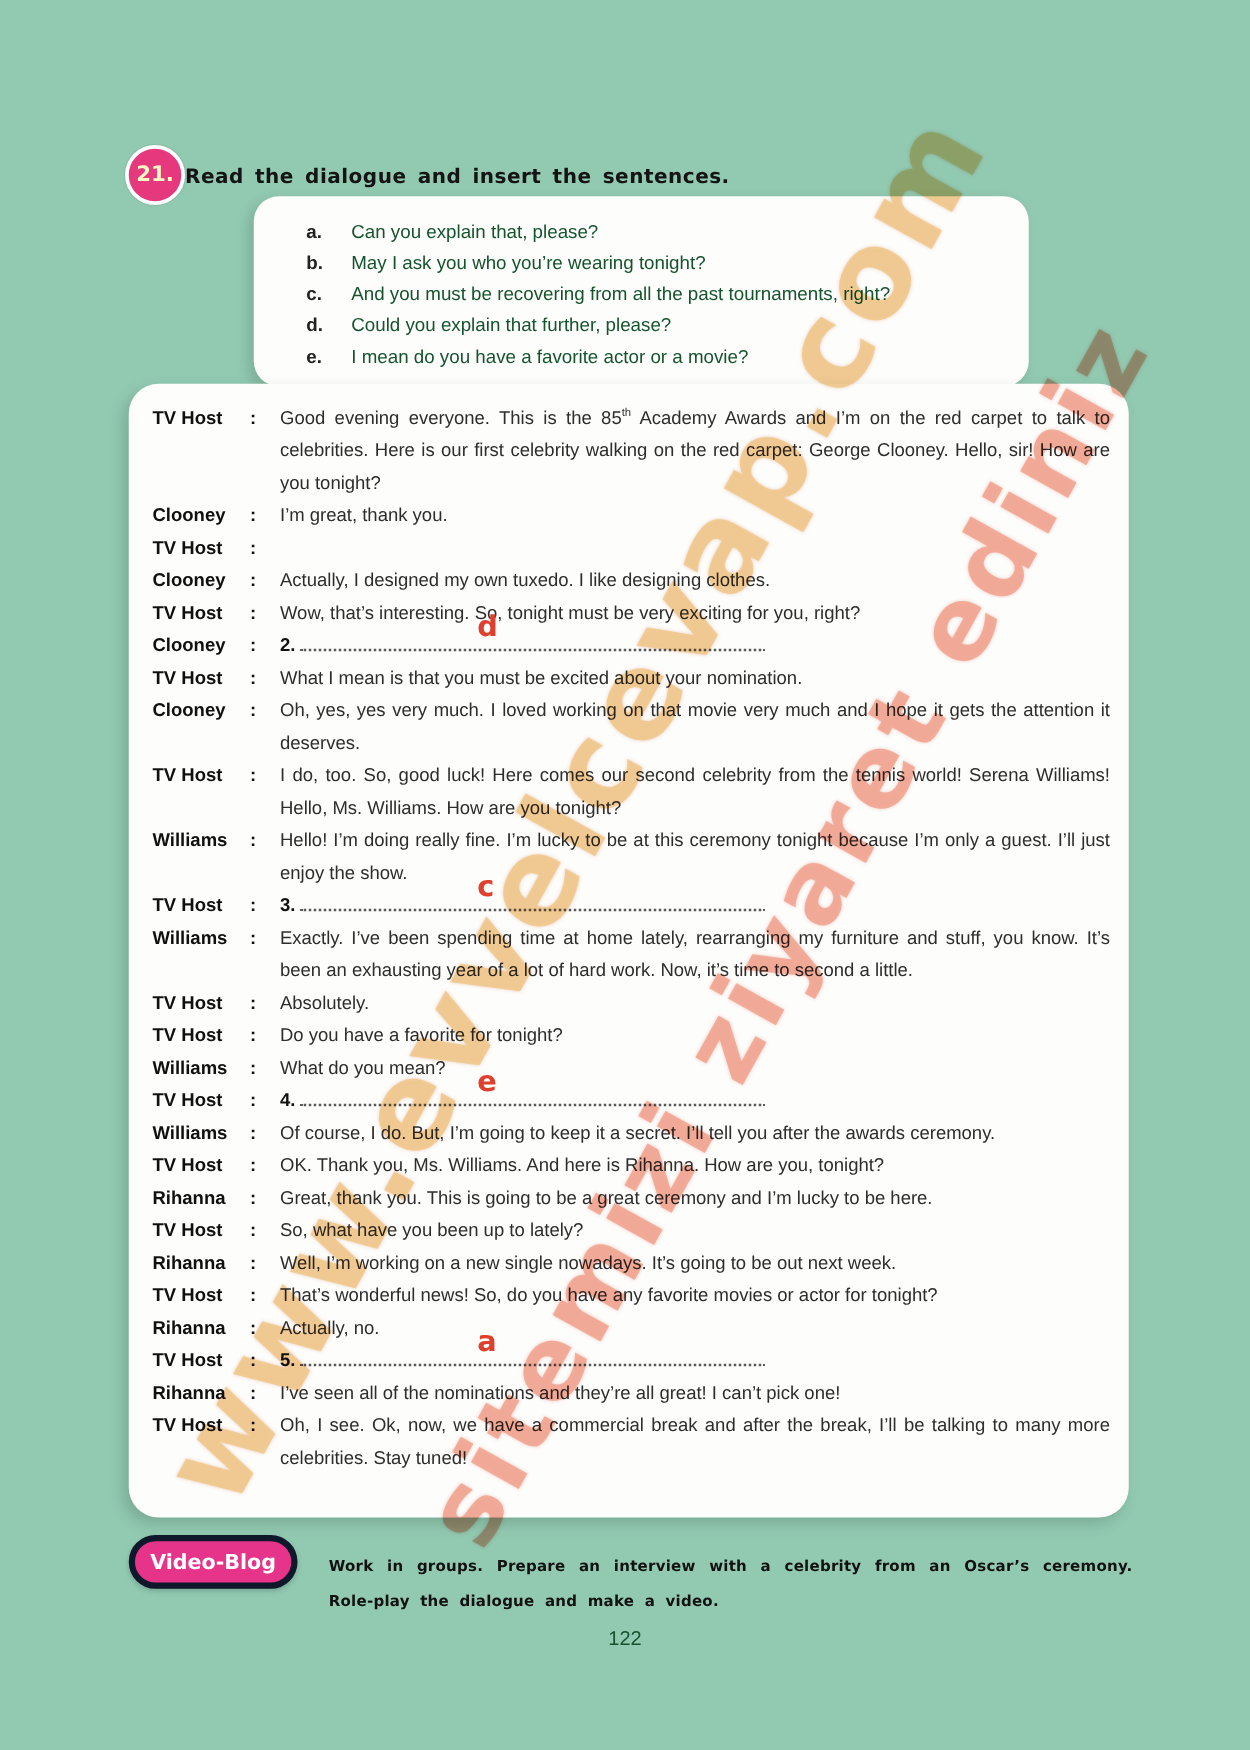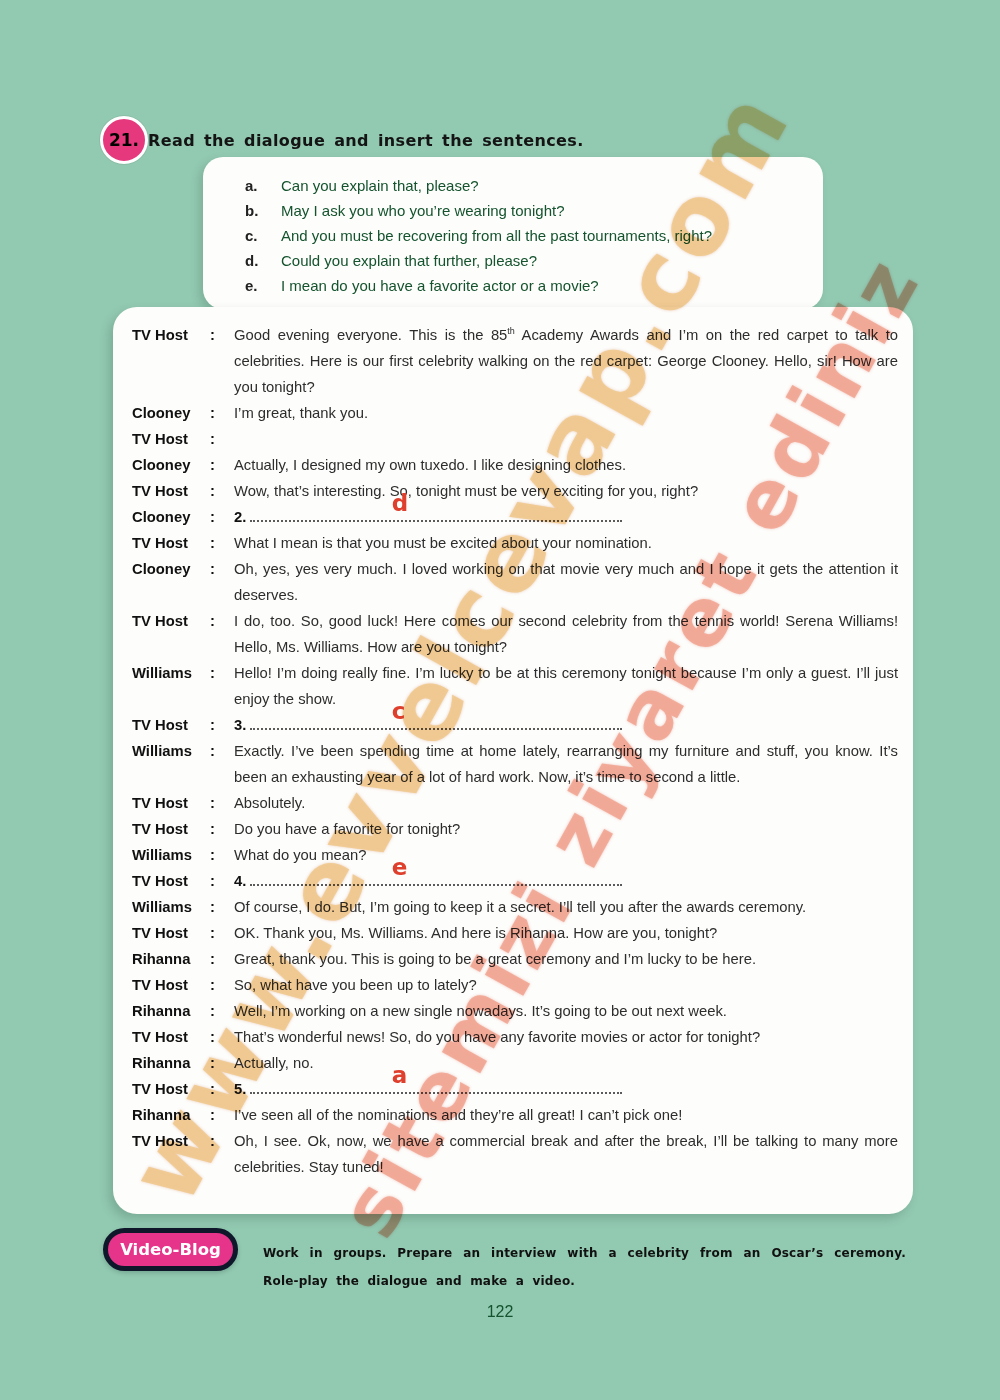--- a/index.html
+++ b/index.html
@@ -10,41 +10,41 @@
     overflow:hidden;
     font-family:"Liberation Sans",sans-serif;
   }
   
   .ex-header{position:absolute;left:100px;top:116px;display:flex;align-items:center;}
   .ex-badge{
     width:48px;height:48px;border-radius:50%;
     background:var(--badge,#e6397d);
     border:3px solid #fff;
     box-shadow:0 0 0 1px rgba(0,0,0,.06);
-    color:#000000;display:flex;align-items:center;justify-content:center;
+    color:#fef9c3;display:flex;align-items:center;justify-content:center;
     font-family:"DejaVu Sans",sans-serif;font-weight:bold;font-size:17px;
     box-sizing:border-box;
   }
   .ex-title{
     font-family:"DejaVu Sans",sans-serif;font-weight:bold;font-size:16px;
     color:#141414;letter-spacing:.4px;word-spacing:3px;
   }
   
   .opt-box{
     position:absolute;left:203px;top:157px;width:620px;height:152px;
     background:#fdfdfb;border-radius:20px;
     box-shadow:-4px 4px 9px rgba(55,90,75,.22);
     padding:16px 18px 0 42px;box-sizing:border-box;
   }
   .opt-row{display:grid;grid-template-columns:36px 1fr;line-height:25px;}
   .opt-letter{font-weight:bold;color:#222;font-size:15px;}
   .opt-text{color:#14532d;font-size:15px;}
   
   .dlg-box{
-    position:absolute;left:113px;top:307px;width:800px;height:907px;
+    position:absolute;left:103px;top:307px;width:800px;height:907px;
     background:#fdfdfb;border-radius:24px;
     box-shadow:-4px 5px 10px rgba(55,90,75,.25);
     padding:15px 13px 0 19px;box-sizing:border-box;
     overflow:hidden;
   }
   .dlg-row{display:grid;grid-template-columns:74px 28px 1fr;line-height:26px;}
   .dlg-name{font-weight:bold;color:#101010;font-size:14.8px;white-space:nowrap;}
   .dlg-colon{font-weight:bold;color:#101010;font-size:14.8px;text-align:left;padding-left:4px;}
   .dlg-text{color:#2d2d2d;font-size:14.8px;text-align:justify;padding-right:2px;}
   .dlg-text strong{color:#111;}

